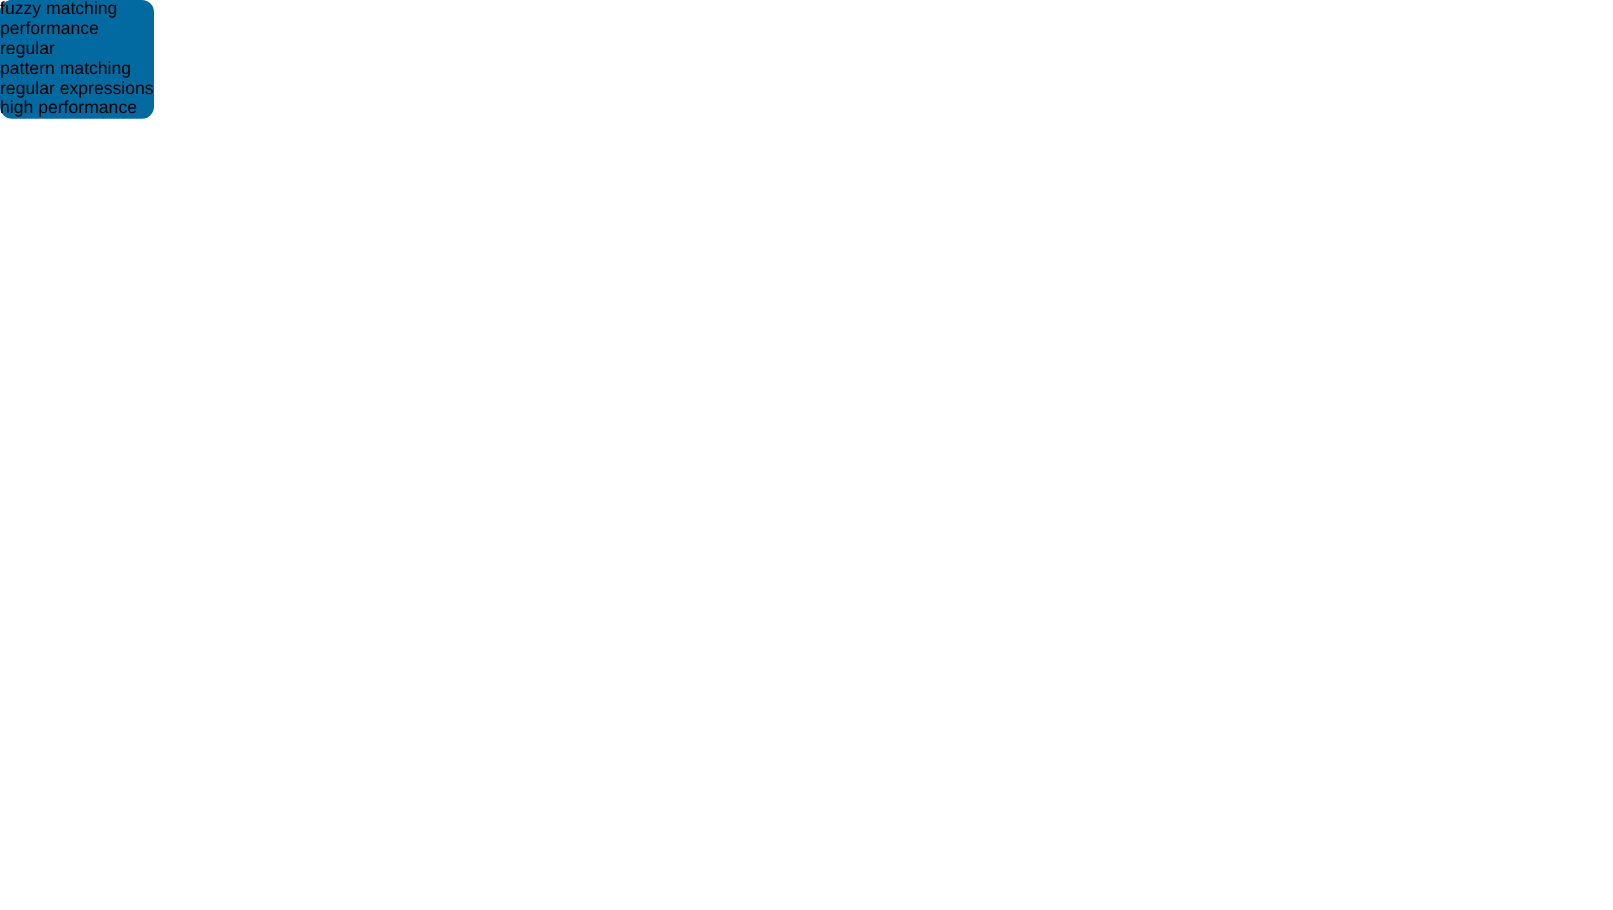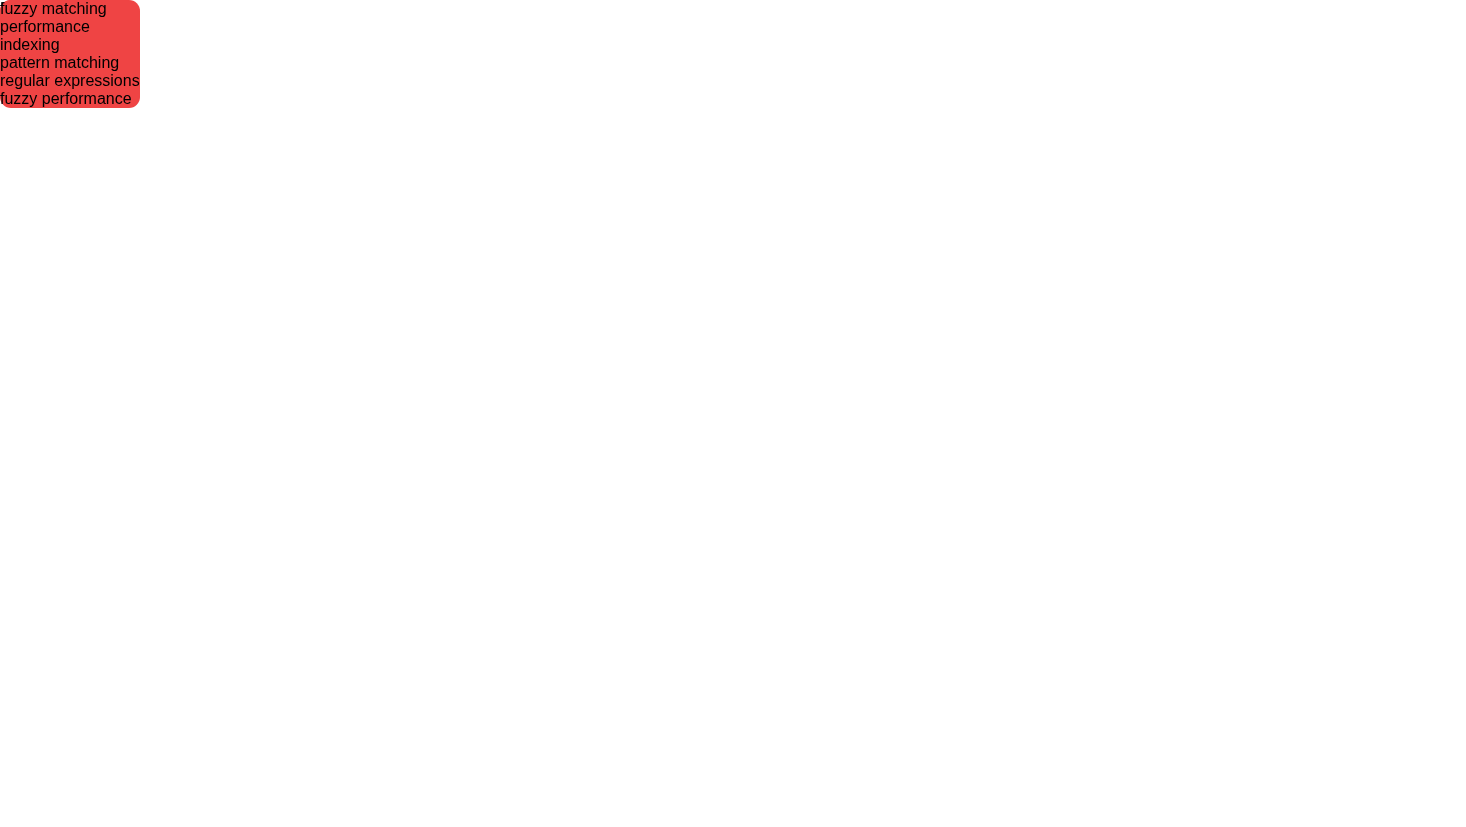--- a/index.html
+++ b/index.html
@@ -17,21 +17,21 @@
 
   .stage {
     position: relative;
     width: 1466px;
     height: 827px;
   }
 
   
   .card {
     position: absolute;
-    background: #ef4444;
+    background: #0369a1;
     border-radius: 11px;
     box-shadow: 0 3px 9px rgba(0, 0, 0, 0.13），0 1px 3px rgba(0,0,0,0.10);
     box-shadow: 0 3px 10px rgba(0, 0, 0, 0.15);
   }
 
   #card-compare {
     left: 30px;
     top: 35px;
     width: 1406px;
     height: 290px;
@@ -201,35 +201,35 @@
 
       <div class="pill-row" id="pill-row-1">
         <div class="pill">
           <span class="pill-label">fuzzy
 matching</span>
         </div>
         <div class="pill">
           <span class="pill-label">performance</span>
         </div>
         <div class="pill">
-          <span class="pill-label">indexing</span>
+          <span class="pill-label">regular</span>
         </div>
       </div>
 
       <div class="pill-row" id="pill-row-2">
         <div class="pill">
           <span class="pill-label">pattern
 matching</span>
         </div>
         <div class="pill">
           <span class="pill-label">regular
 expressions</span>
         </div>
         <div class="pill">
-          <span class="pill-label">fuzzy
+          <span class="pill-label">high
 performance</span>
         </div>
       </div>
 
     </div>
   </div>
 
 </div>
 
 </body></html>

